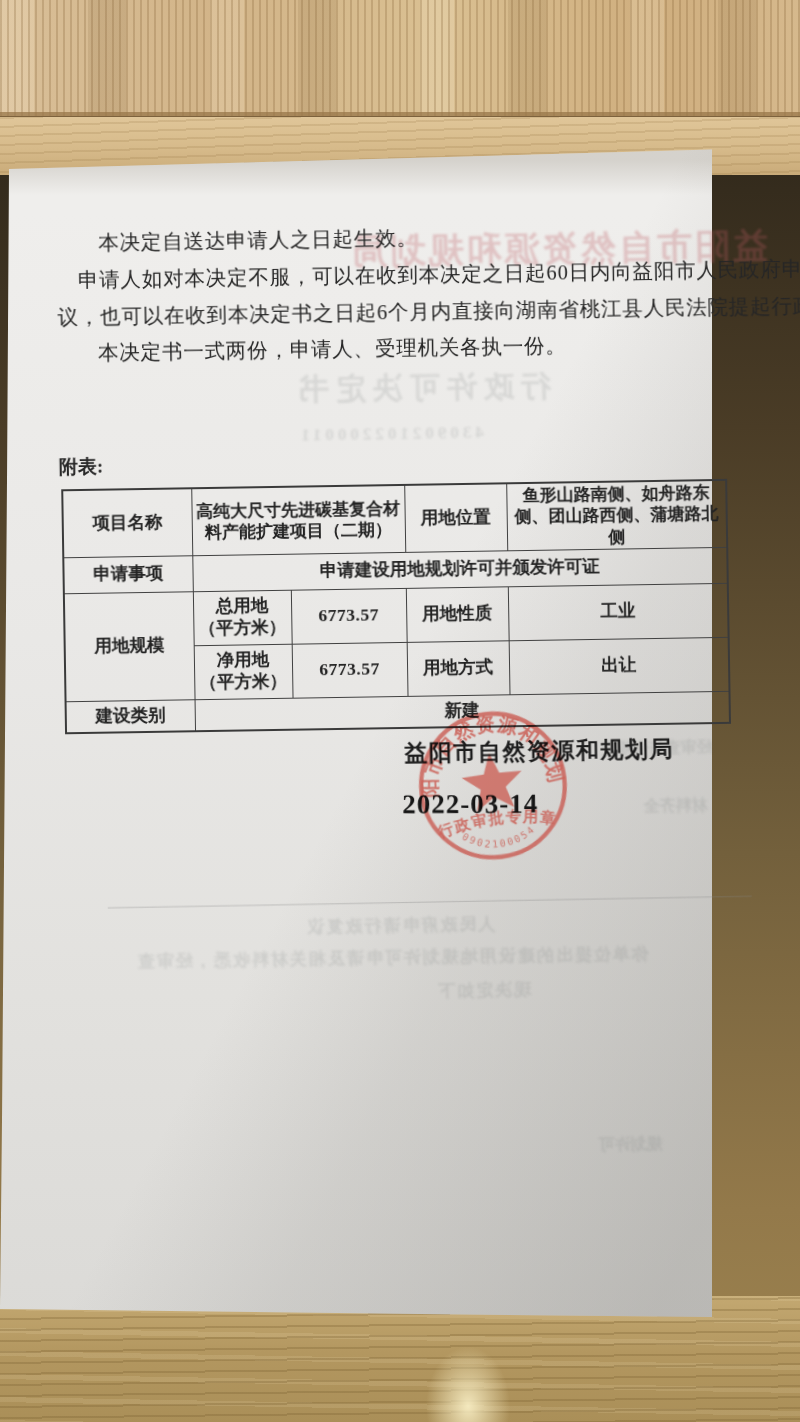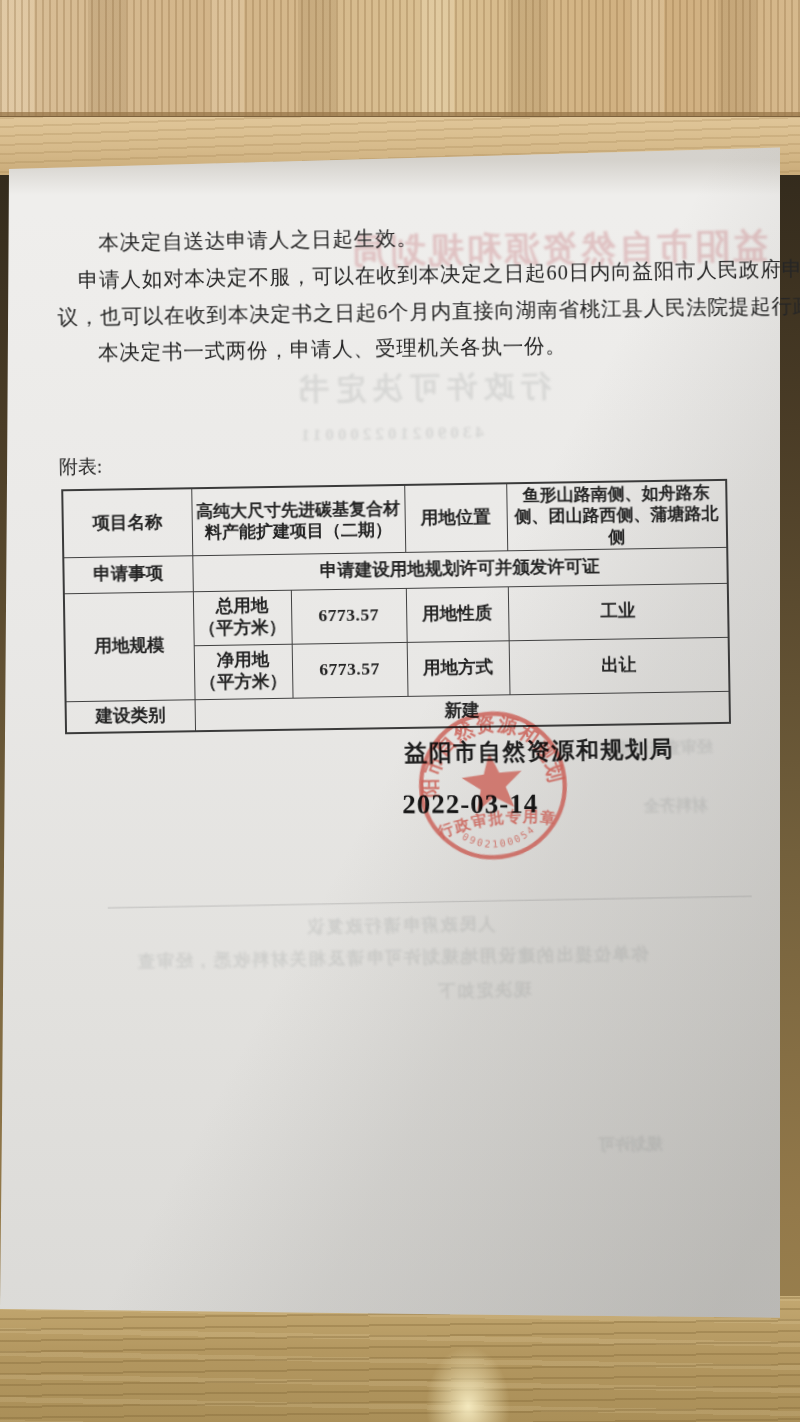--- a/index.html
+++ b/index.html
@@ -21,21 +21,21 @@
       repeating-linear-gradient(178deg,rgba(150,118,68,.20) 0 2px,rgba(0,0,0,0) 2px 9px),
       linear-gradient(180deg,#e0c699,#d6ba8a 55%,#c9ab79);}
   .wood-bottom{left:0;top:1296px;width:800px;height:126px;
     background:
       radial-gradient(60px 85px at 468px 110px,rgba(255,246,205,.85),rgba(255,246,205,0) 70%),
       repeating-linear-gradient(179.3deg,rgba(122,96,48,.30) 0 2px,rgba(0,0,0,0) 2px 11px),
       repeating-linear-gradient(181deg,rgba(255,238,200,.12) 0 5px,rgba(0,0,0,0) 5px 23px),
       linear-gradient(180deg,#c3a871,#b39760 45%,#aa8f58);}
 
   
-  .paper{left:0;top:0;width:780px;height:1422px;
+  .paper{left:0;top:0;width:712px;height:1422px;
     clip-path:polygon(9px 169px,410px 158px,800px 147px,800px 1318px,420px 1314px,0px 1309px,2px 1120px,7px 480px);
     background:
       linear-gradient(118deg,rgba(0,0,0,0) 52%,rgba(128,126,121,.16) 66%,rgba(108,106,101,.30) 92%),
       linear-gradient(180deg,rgba(120,110,92,.22) 160px,rgba(120,110,92,0) 195px),
       linear-gradient(180deg,#efeeec 15%,#e9e8e6 45%,#e2e1de 70%,#d9d8d5 100%);}
   .content{left:0;top:0;width:800px;height:1422px;transform:rotate(-0.9deg);
     transform-origin:400px 600px;color:#262626;}
 
   
   .bleed{position:absolute;transform:scaleX(-1);filter:blur(1.2px);white-space:nowrap;
@@ -43,21 +43,21 @@
   .bleed-red{color:rgba(190,92,100,.30);}
   .bleed-gray{color:rgba(95,98,104,.15);}
   .crease{position:absolute;left:103px;top:902px;width:644px;height:1px;
     background:rgba(135,135,135,.38);transform:rotate(-.15deg);}
 
   
   .bodyline{position:absolute;left:62px;width:690px;font-size:20.5px;
     letter-spacing:.8px;white-space:nowrap;}
 
   
-  .fubiao{position:absolute;left:61px;top:449px;font-size:19px;font-weight:normal;}
+  .fubiao{position:absolute;left:61px;top:449px;font-size:19px;font-weight:bold;}
   table.att{position:absolute;left:63px;top:484px;width:664px;border-collapse:collapse;
     table-layout:fixed;border:2.5px solid #3a3a3a;}
   table.att td{border:1.6px solid #404040;text-align:center;vertical-align:middle;
     font-size:17.5px;font-weight:bold;padding:1px 3px;line-height:1.25;color:#222;}
   td.num{font-weight:normal;font-size:18px;letter-spacing:.5px;}
 
   
   .sig-org{position:absolute;left:402px;top:738px;font-size:23px;font-weight:bold;
     letter-spacing:1.5px;white-space:nowrap;color:#1c1c1c;}
   .sig-date{position:absolute;left:399px;top:790px;font-size:27px;font-weight:600;

